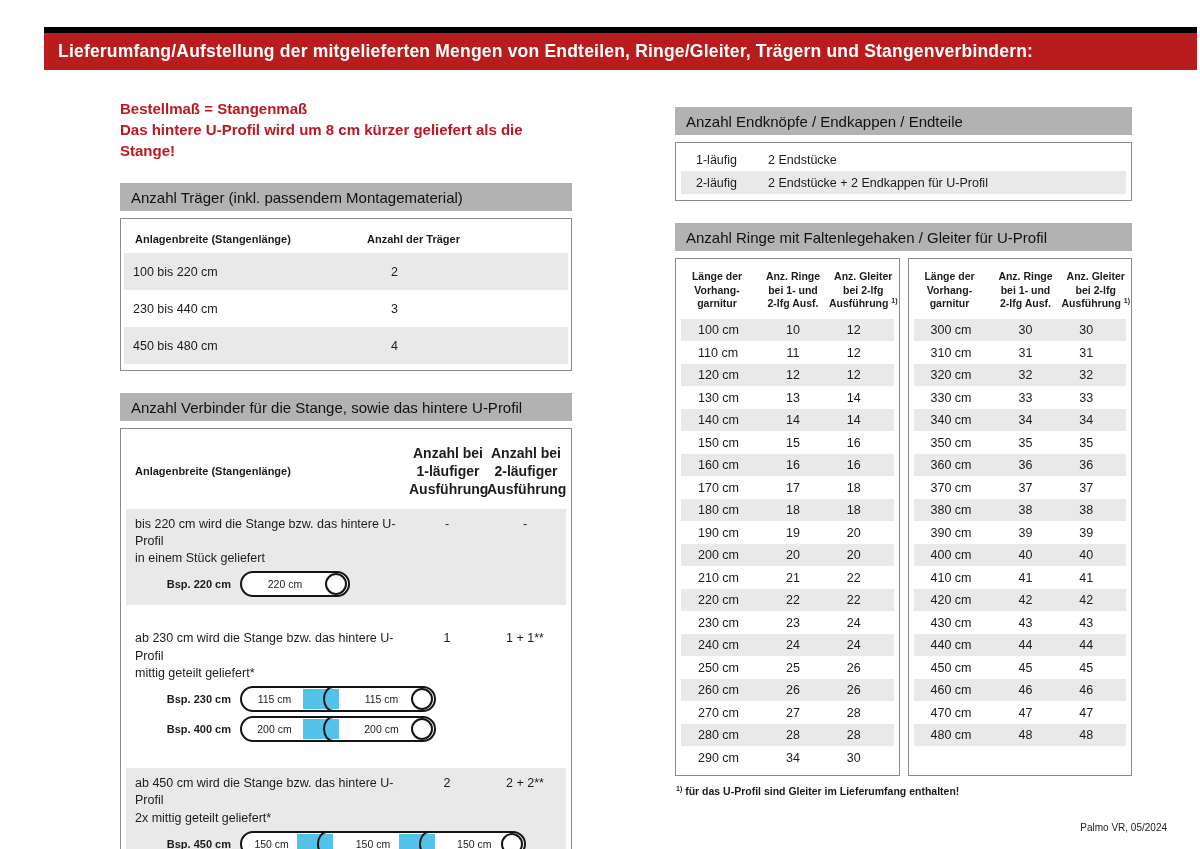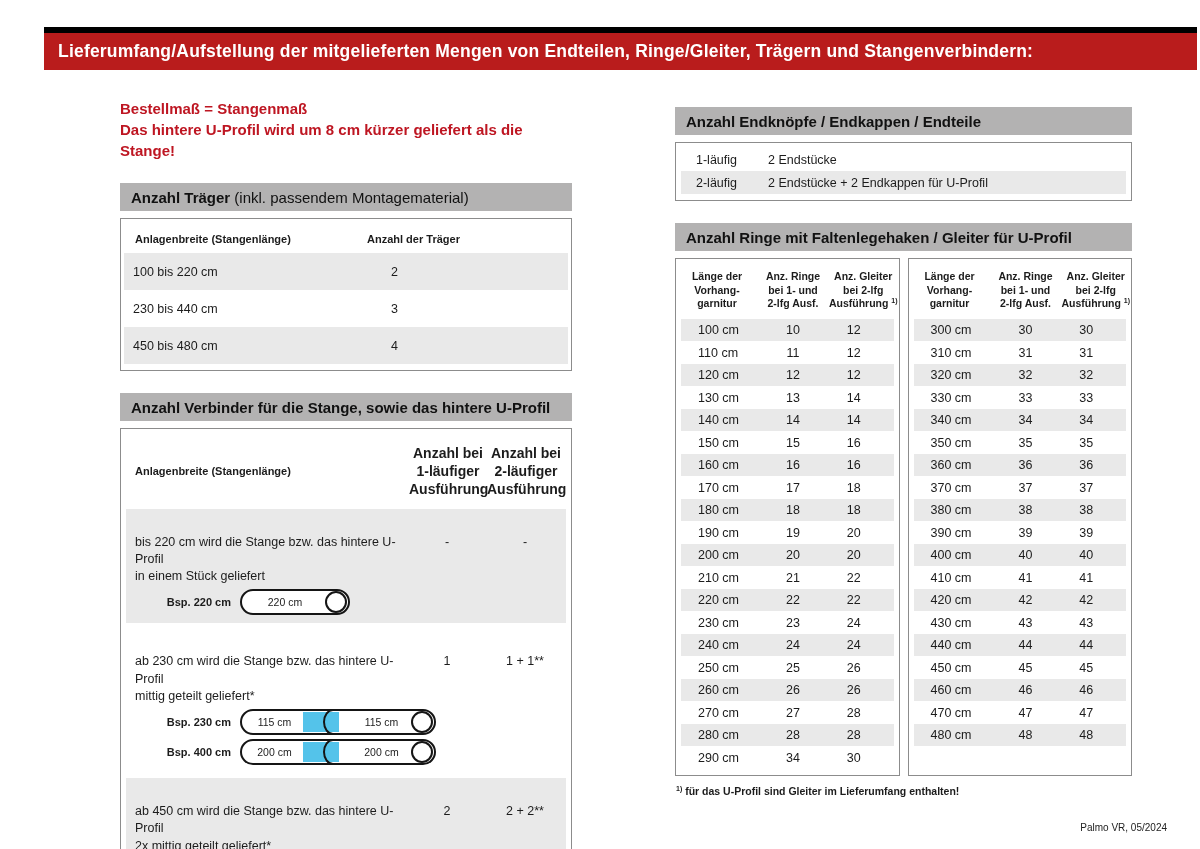--- a/index.html
+++ b/index.html
@@ -19,38 +19,38 @@
   .col-left{position:absolute;left:120px;top:98px;width:452px;}
   .col-right{position:absolute;left:675px;top:107px;width:457px;}
 
   .notice{color:#be1622;font-weight:bold;font-size:15px;line-height:1.4;}
 
   .sec-bar{
     background:#b3b2b2;height:28px;display:flex;align-items:center;
     padding-left:11px;font-size:15px;margin-top:22px;box-sizing:border-box;color:#111;
   }
   .sec-bar.first{margin-top:0;}
-  .sec-bar b{font-weight:bold;white-space:pre;}
+  .sec-bar b{font-weight:normal;white-space:pre;}
   .sec-bar .sec-rest{font-weight:normal;white-space:pre;}
 
   .box{border:1px solid #8c8c8c;margin-top:7px;padding:5px 0 6px;background:#fff;}
   .shade{background:#e9e9e9;}
 
   
   .t-head{display:flex;font-weight:bold;font-size:11px;padding:9px 0 8px 14px;}
   .t-head .t-c1{width:232px;}
   .t-row{display:flex;font-size:12.5px;height:37px;align-items:center;margin:0 3px;padding-left:9px;}
   .t-row .t-c1{width:258px;}
   .t-note{font-size:10.5px;line-height:1.35;padding:8px 16px 3px 14px;}
 
   
   .vb-head{display:flex;align-items:center;padding:10px 6px 10px 14px;}
   .vb-hc1{flex:1;font-weight:bold;font-size:11px;}
   .vb-hc2,.vb-hc3{width:78px;text-align:center;font-weight:bold;font-size:14px;line-height:1.3;}
-  .vb-row{margin:0 5px 5px;padding:25px 2px 8px 9px;}
+  .vb-row{margin:0 5px 18px;padding:7px 2px 8px 9px;}
   .vb-top{display:flex;}
   .vb-text{flex:1;font-size:12.5px;line-height:1.38;}
   .vb-val{width:78px;text-align:center;font-size:12.5px;padding-top:1px;}
   .diag{display:flex;align-items:center;margin-top:4px;}
   .diag-label{flex:0 0 96px;width:96px;text-align:right;font-weight:bold;font-size:11px;}
   .rod{position:relative;display:flex;height:26px;border:2px solid #151515;border-radius:13px;
        background:#fff;box-sizing:border-box;margin-left:9px;}
   .rod-1{width:110px}.rod-2{width:196px}.rod-3{width:286px}
   .seg{flex:1;display:flex;align-items:center;justify-content:center;font-size:10.5px;}
   .seg.seg-end{padding-right:20px;}

